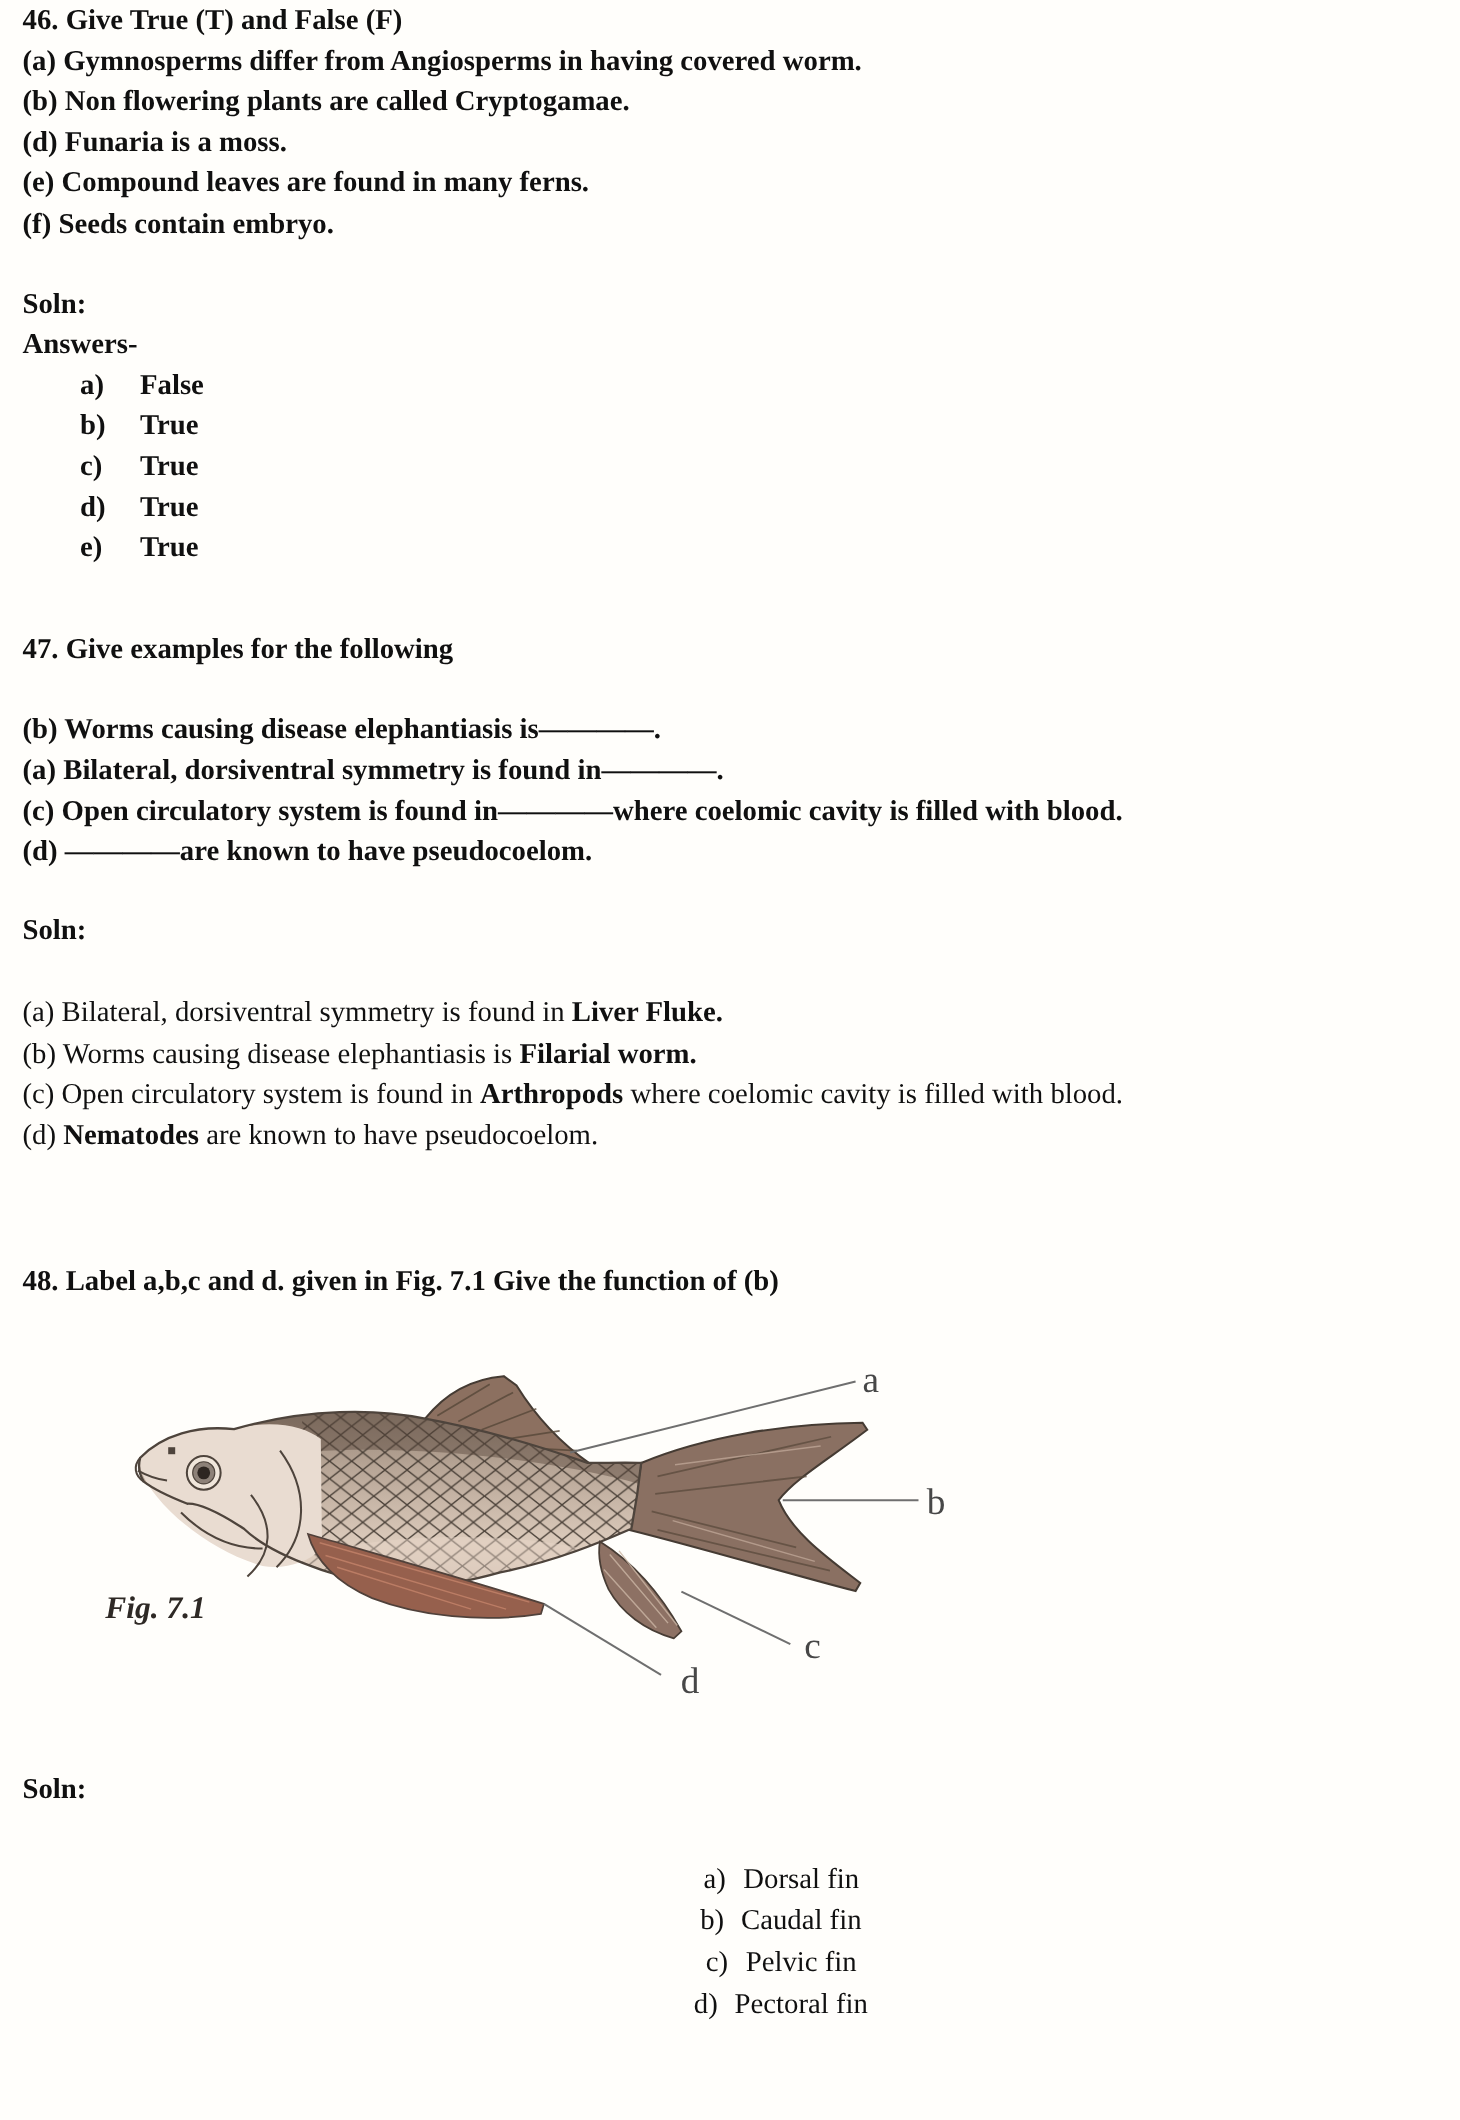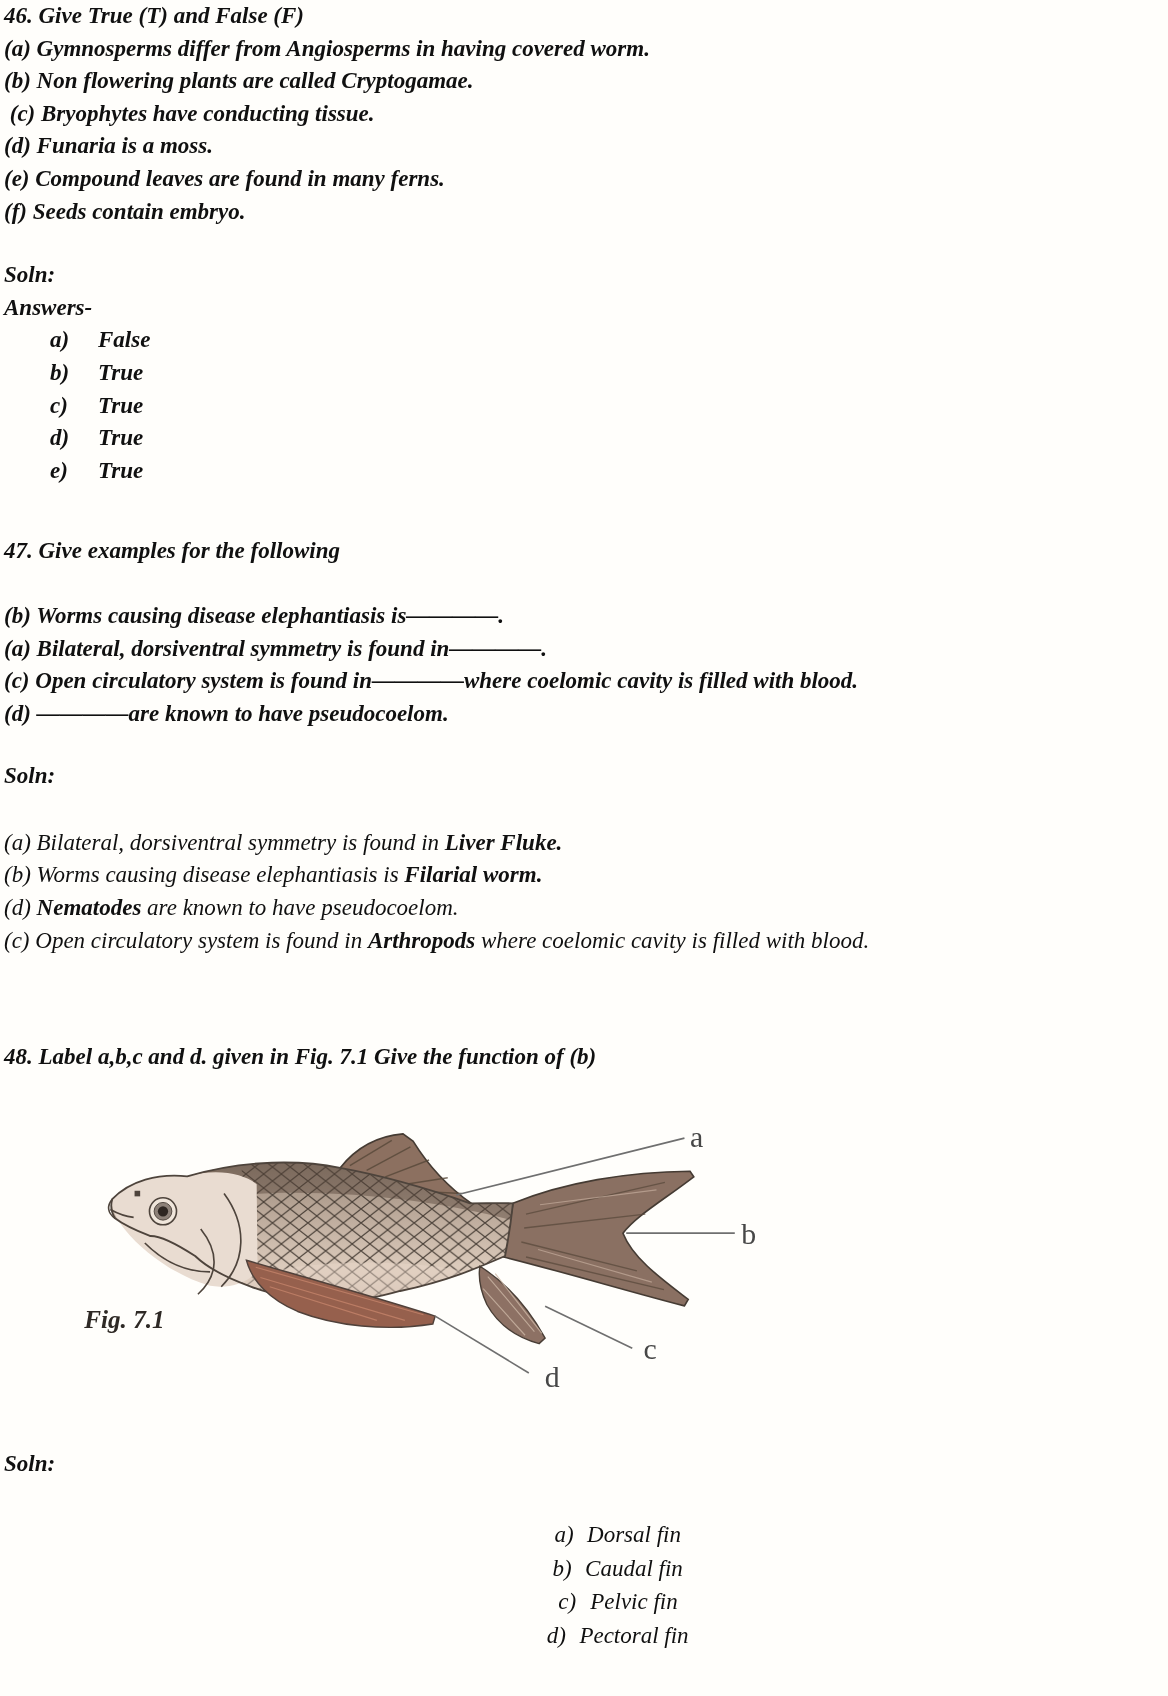--- a/index.html
+++ b/index.html
@@ -8,22 +8,21 @@
     background:#fffefb;
     font-family:"Liberation Serif",serif;
     color:#101010;
     overflow:hidden;
     position:relative;
   }
   .line{
     font-size:23px;
     line-height:32.6px;
     white-space:pre-wrap;
-    padding-left:4px;
-    font-style:italic;
+    padding-left:18px;
   }
   .b{font-weight:700;}
   .soln{margin-top:30px;}
   .ans-row .ans-letter{display:inline-block;margin-left:46px;min-width:48px;}
   #ans48 .line{line-height:33.5px;text-align:center;}
   #ans48 .ans-letter{margin-left:50px;min-width:46px;}
   #q46-block{margin-top:0;}
   #answers-label{}
   #q47-title{margin-top:48px;}
   #q47-items{margin-top:32px;}
@@ -37,21 +36,20 @@
   .fig svg{position:absolute;left:60px;top:2px;}
   .figtext{font-family:"Liberation Serif",serif;}
 </style>
 </head>
 <body>
 
 <div id="q46-block">
   <div class="line b">46. Give True (T) and False (F)</div>
   <div class="line b">(a) Gymnosperms differ from Angiosperms in having covered worm.</div>
   <div class="line b">(b) Non flowering plants are called Cryptogamae.</div>
-  <div class="line b"> (c) Bryophytes have conducting tissue.</div>
   <div class="line b">(d) Funaria is a moss.</div>
   <div class="line b">(e) Compound leaves are found in many ferns.</div>
   <div class="line b">(f) Seeds contain embryo.</div>
 </div>
 
 <div id="soln1" class="line b soln">Soln:</div>
 
 <div id="answers-label" class="line b">Answers-</div>
 
 <div id="ans46" class="list">
@@ -69,22 +67,22 @@
   <div class="line b">(a) Bilateral, dorsiventral symmetry is found in————.</div>
   <div class="line b">(c) Open circulatory system is found in————where coelomic cavity is filled with blood.</div>
   <div class="line b">(d) ————are known to have pseudocoelom.</div>
 </div>
 
 <div id="soln2" class="line b soln">Soln:</div>
 
 <div id="q47-sol">
   <div class="line"><span>(a) Bilateral, dorsiventral symmetry is found in </span><span class="b">Liver Fluke.</span><span></span></div>
   <div class="line"><span>(b) Worms causing disease elephantiasis is </span><span class="b">Filarial worm.</span><span></span></div>
+  <div class="line"><span>(c) Open circulatory system is found in </span><span class="b">Arthropods</span><span> where coelomic cavity is filled with blood.</span></div>
   <div class="line"><span>(d) </span><span class="b">Nematodes</span><span> are known to have pseudocoelom.</span></div>
-  <div class="line"><span>(c) Open circulatory system is found in </span><span class="b">Arthropods</span><span> where coelomic cavity is filled with blood.</span></div>
 </div>
 
 <div id="q48-title" class="line b">48. Label a,b,c and d. given in Fig. 7.1 Give the function of (b)</div>
 
 <div class="fig">
   <svg width="720" height="340" viewBox="0 0 1545 729">
     <defs>
       <linearGradient id="bodyGrad" x1="0" y1="0" x2="0" y2="1">
         <stop offset="0" stop-color="#7a695b"></stop>
         <stop offset="0.35" stop-color="#b5a394"></stop>

